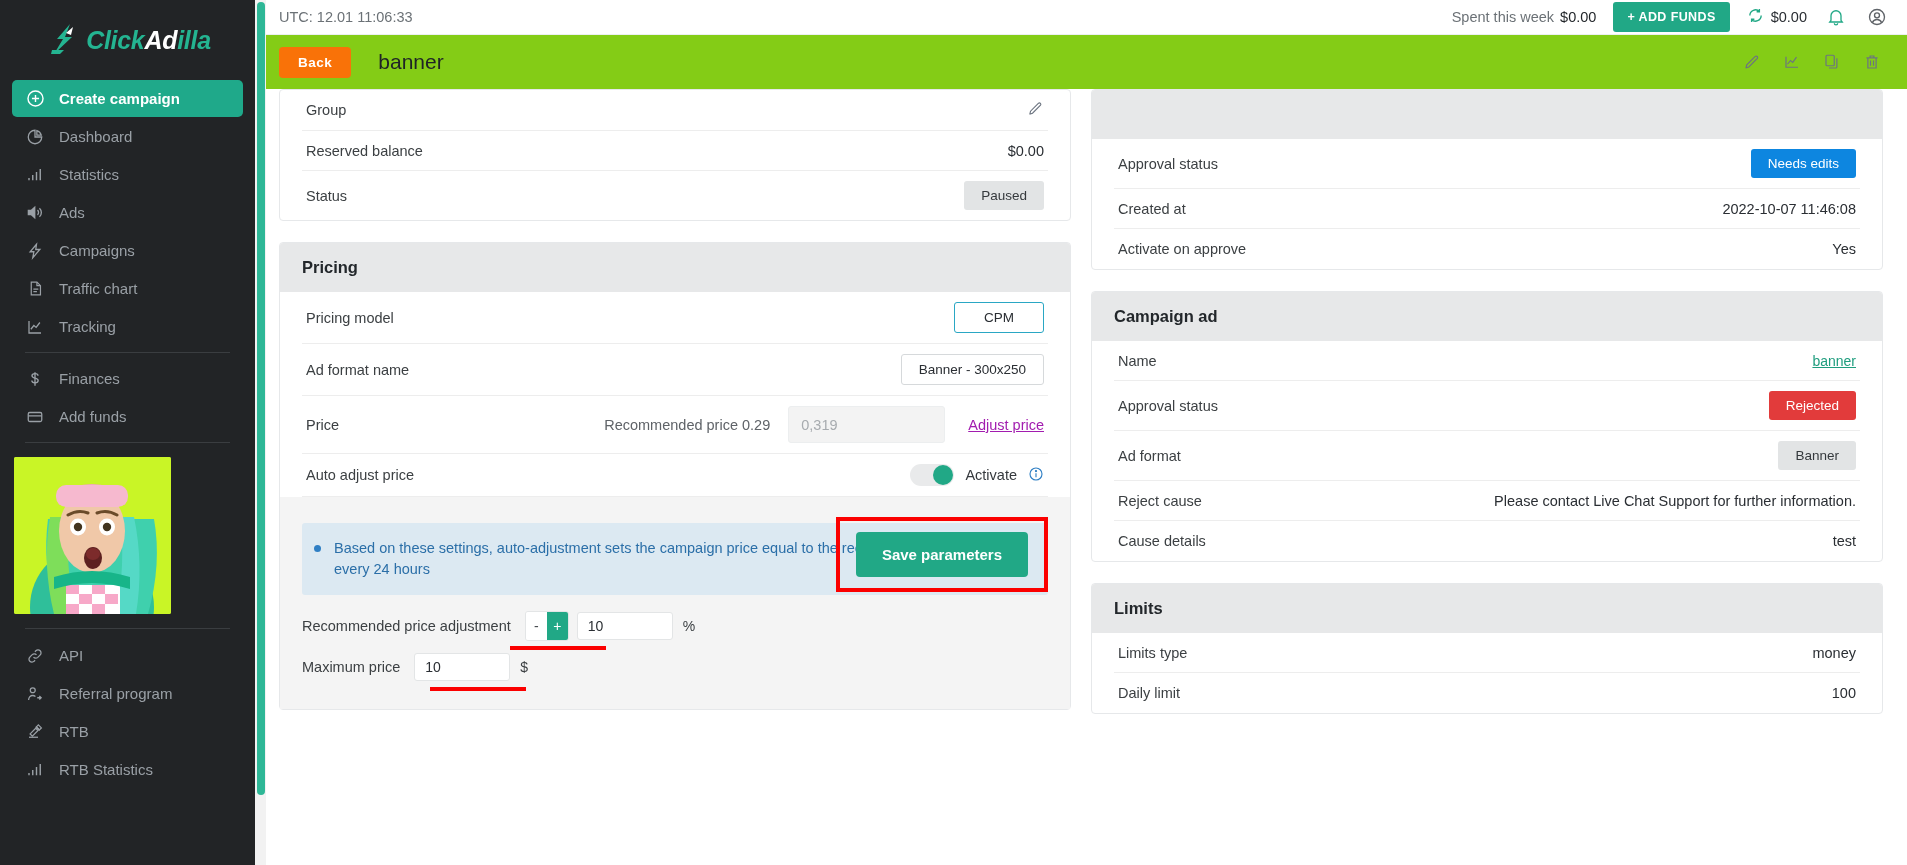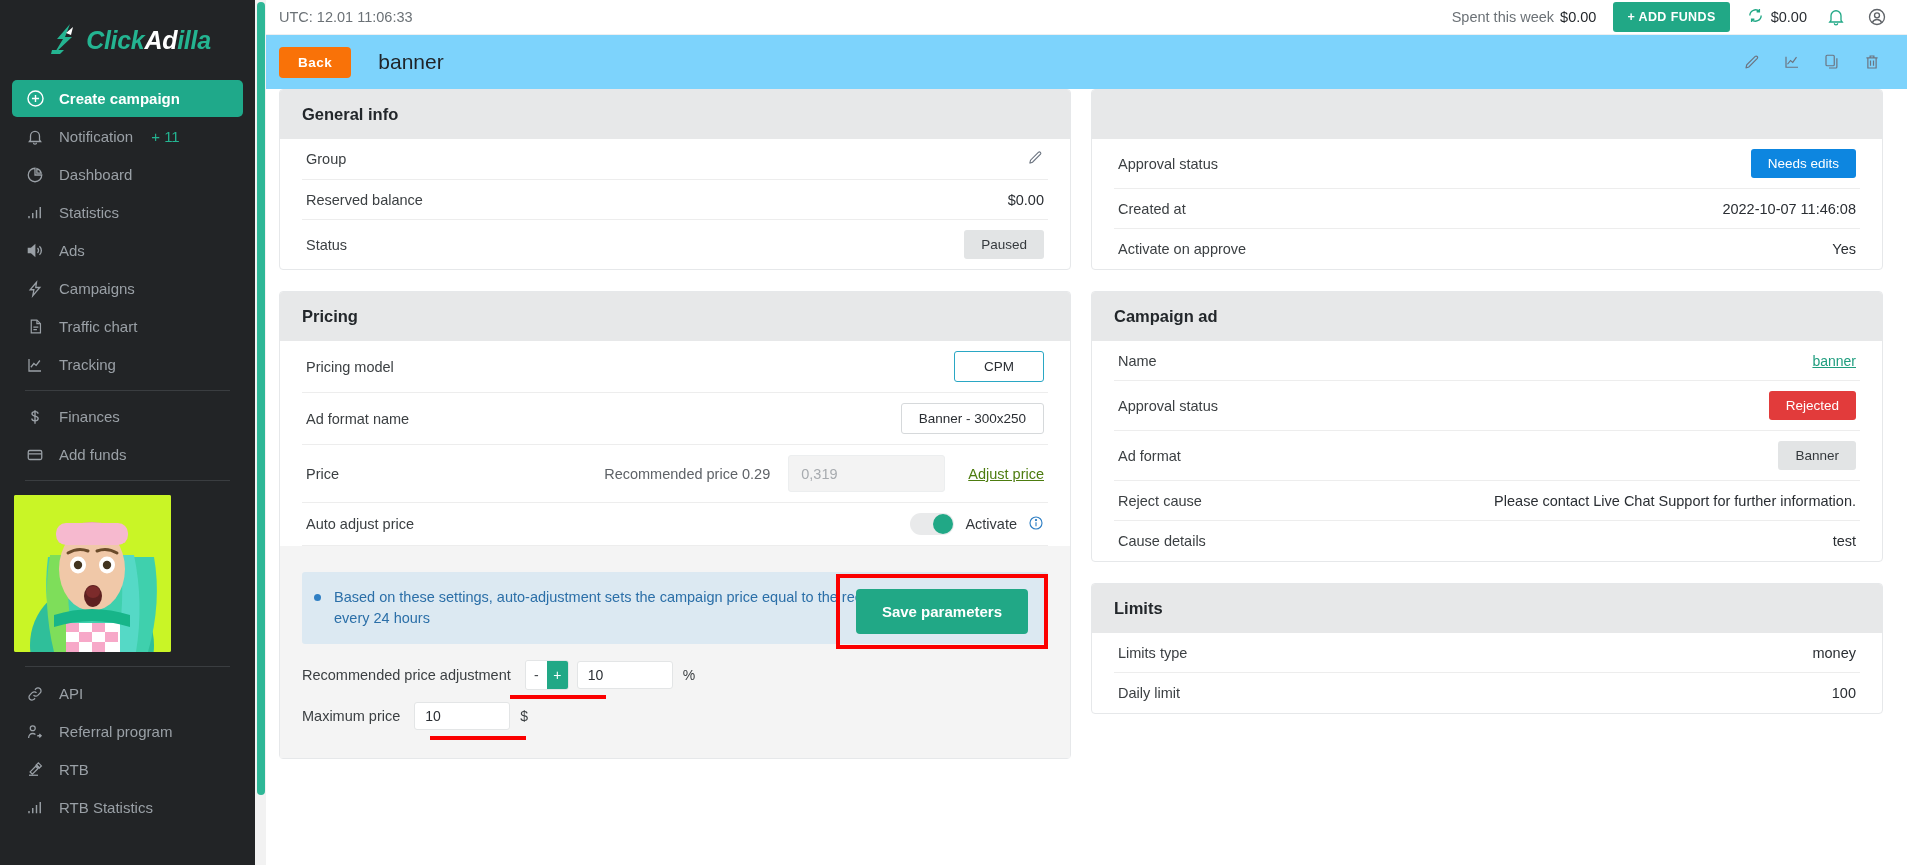--- a/index.html
+++ b/index.html
@@ -99,21 +99,21 @@
     white-space: nowrap;
     font-family: "Liberation Sans", sans-serif;
   }
   .balance { display:flex; align-items:center; gap: 7px; font-size: 14.5px; color: #2a2e33; white-space: nowrap;}
   .icon-btn { width: 24px; height: 24px; display:flex; align-items:center; justify-content:center; cursor:pointer; }
 
   .pagehead {
     height: 54px; min-height: 54px;
     display: flex; align-items: center;
     padding: 0 22px 0 24px;
-    background: #7dd3fc;
+    background: #84cc16;
     position: relative; z-index: 9;
   }
   .back-btn {
     background: #f97208; color: #fff; border: 0;
     font-size: 13.5px; font-weight: 700; letter-spacing: .5px;
     padding: 8px 19px; border-radius: 4px; cursor: pointer;
     font-family: "Liberation Sans", sans-serif;
   }
   .page-title {
     font-size: 21px; color: #1f2327; margin-left: 27px;
@@ -164,21 +164,21 @@
   .pill.blue { background: #0d86e0; color: #fff; }
   .pill.red  { background: #e23b3b; color: #fff; }
   .pill.outline-teal {
     background: #fff; color: #2a2e33; border: 1px solid #2aa7c4;
     min-width: 90px; text-align: center;
   }
   .pill.outline-gray {
     background: #fff; color: #2a2e33; border: 1px solid #d6d9db;
     text-align: center;
   }
-  .link-teal { color: #4d7c0f; text-decoration: underline; font-size: 14.5px; }
+  .link-teal { color: #a21caf; text-decoration: underline; font-size: 14.5px; }
   .link-green { color: #1f9d7e; text-decoration: underline; font-size: 14px; white-space: nowrap;}
 
   .price-row { display: flex; align-items: center; width: 100%; gap: 0; }
   .rec-price { margin-left: auto; color: #5f6368; font-size: 14.5px; white-space: nowrap; }
   .price-input {
     width: 157px; height: 37px; margin-left: 18px;
     background: #f3f3f3; border: 1px solid #eceeef; border-radius: 3px;
     display: flex; align-items: center; padding: 0 12px;
     color: #a7abaf; font-size: 14.5px;
   }
@@ -218,21 +218,21 @@
   .num-input {
     width: 96px; height: 28px; margin-left: 8px;
     border: 1px solid #e3e5e6; border-radius: 3px; background: #fff;
     padding: 0 10px; font-size: 14px; color: #2a2e33;
     font-family: "Liberation Sans", sans-serif;
   }
   .unit { margin-left: 10px; font-size: 14px; color: #3c4043; }
   .underline-mark { position: absolute; height: 4px; background: #fb0000; }
 
   .save-wrap {
-    position: absolute; right: 22px; top: 28px;
+    position: absolute; right: 22px; top: 20px;
     border: 4px solid #fb0000; padding: 11px 16px;
     background: transparent;
   }
   .save-btn {
     background: #21a886; color: #fff; border: 0;
     font-size: 15px; font-weight: 700;
     padding: 14px 26px; border-radius: 4px; cursor: pointer;
     font-family: "Liberation Sans", sans-serif;
     white-space: nowrap;
   }
@@ -259,30 +259,20 @@
       <div class="nav-item active">
         <span class="ico">
           <svg width="19" height="19" viewBox="0 0 24 24" fill="none" stroke="#ffffff" stroke-width="1.8">
               <circle cx="12" cy="12" r="9.5"></circle>
               <path d="M12 7.5v9M7.5 12h9"></path>
             </svg>
         </span>
         <span>Create campaign</span>
       </div>
 
-      <div class="nav-item">
-        <span class="ico">
-          <svg width="18" height="18" viewBox="0 0 24 24" fill="none" stroke="#9aa0a6" stroke-width="1.7">
-              <path d="M18 16V10.5a6 6 0 10-12 0V16l-1.5 2h15z"></path>
-              <path d="M10 19.5a2 2 0 004 0"></path>
-            </svg>
-        </span>
-        <span>Notification</span>
-        <span class="badge">+ 11</span>
-      </div>
 
       <div class="nav-item">
         <span class="ico">
           <svg width="18" height="18" viewBox="0 0 24 24" fill="none" stroke="#9aa0a6" stroke-width="1.7">
               <path d="M12 3a9 9 0 109 9h-9z"></path>
               <path d="M14.5 3.6A9 9 0 0120.4 9.5h-5.9z"></path>
             </svg>
         </span>
         <span>Dashboard</span>
       </div>
@@ -501,21 +491,20 @@
         </span>
       </div>
     </div>
 
     <div class="content">
       <div class="cols">
 
         <div class="col">
 
           <div class="card">
-            <div class="card-head">General info</div>
             <div class="card-body">
               <div class="row">
                 <span class="lbl">Group</span>
                 <span class="val">
                   <svg width="17" height="17" viewBox="0 0 24 24" fill="none" stroke="#6c7480" stroke-width="1.6">
                       <path d="M4 20l1-4.2L16.3 4.5a2 2 0 012.8 2.8L7.8 18.6 3.6 20z"></path>
                     </svg>
                 </span>
               </div>
               <div class="row">

